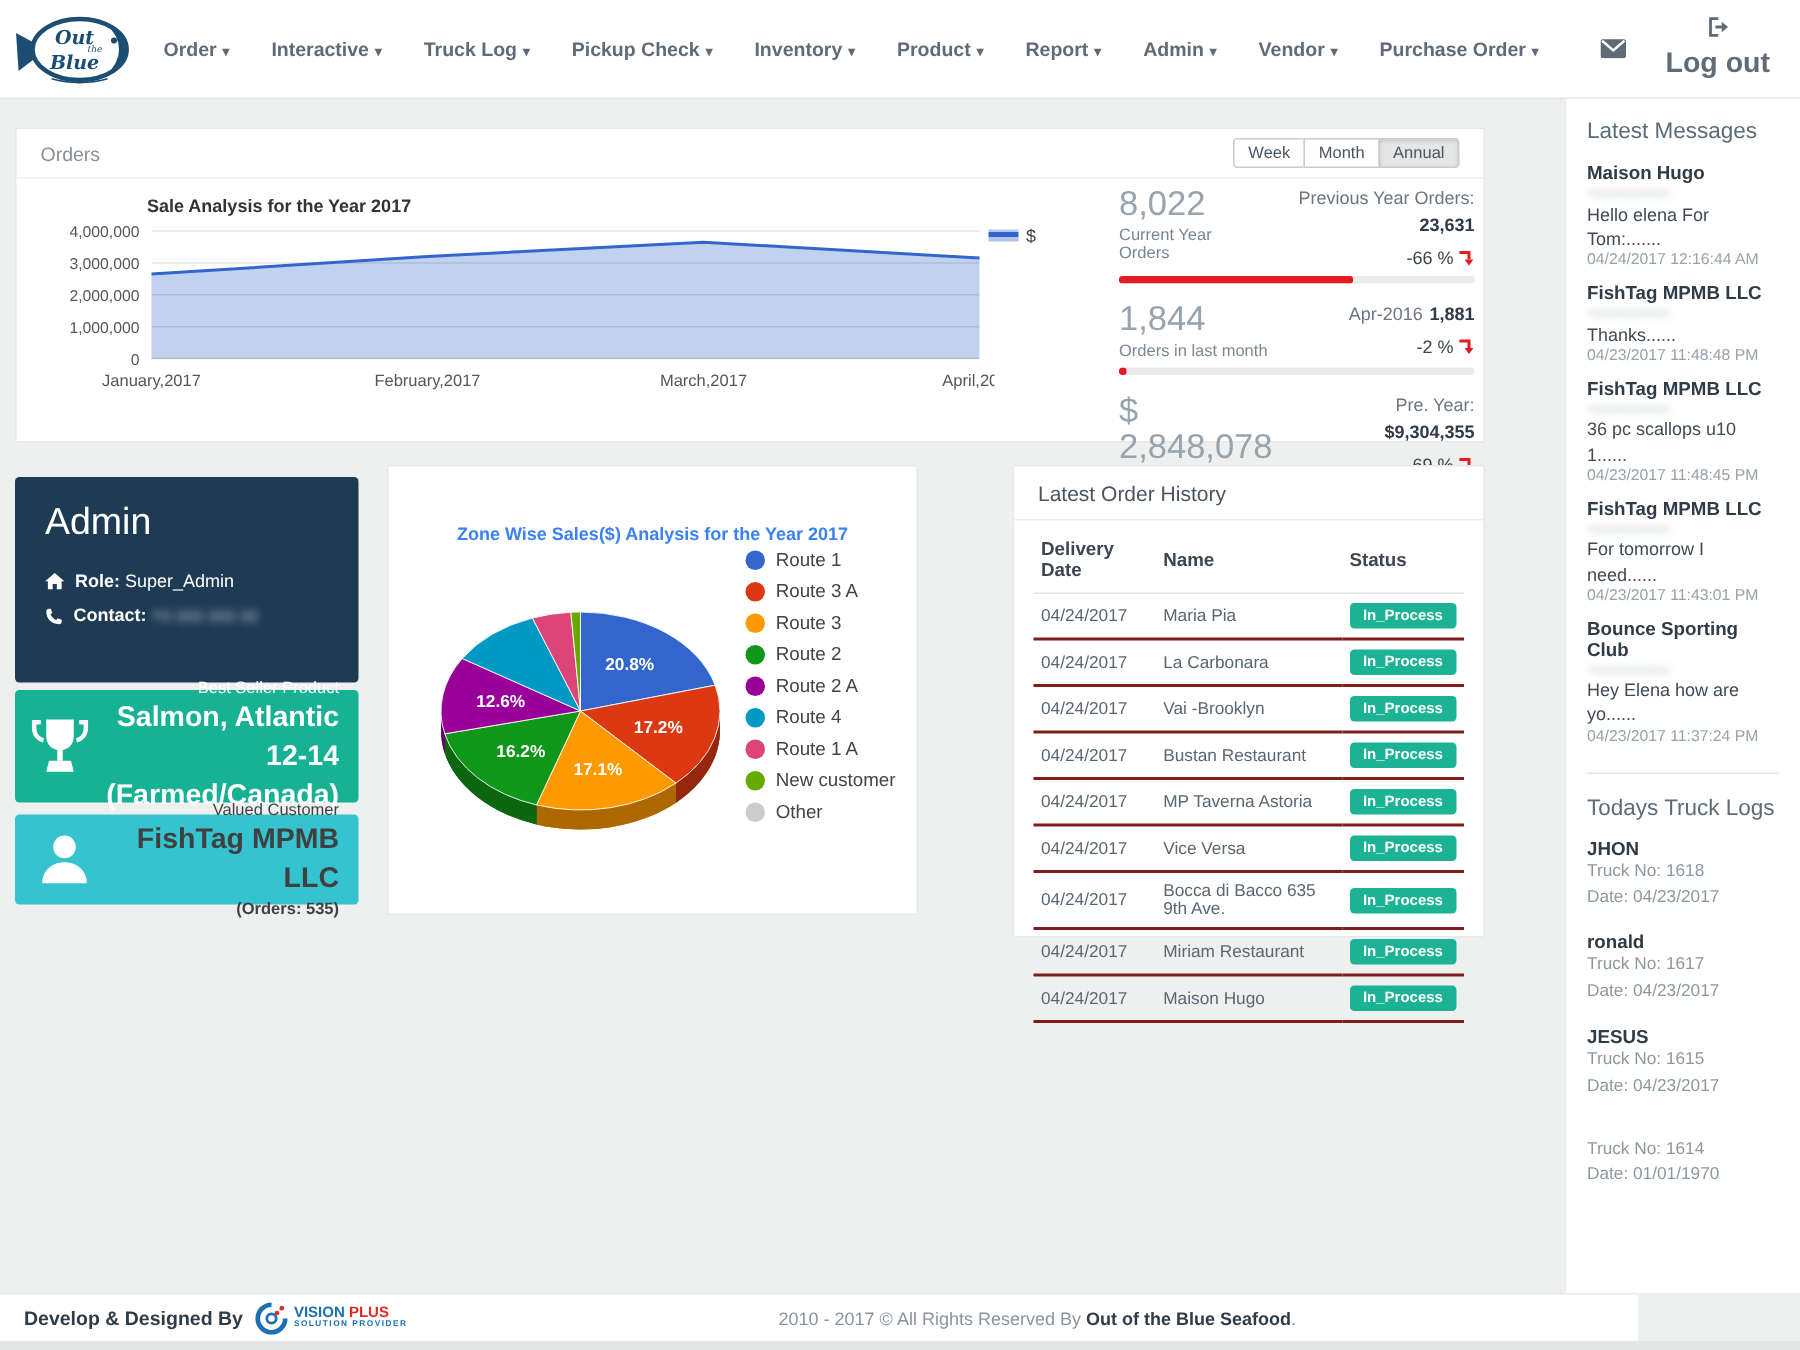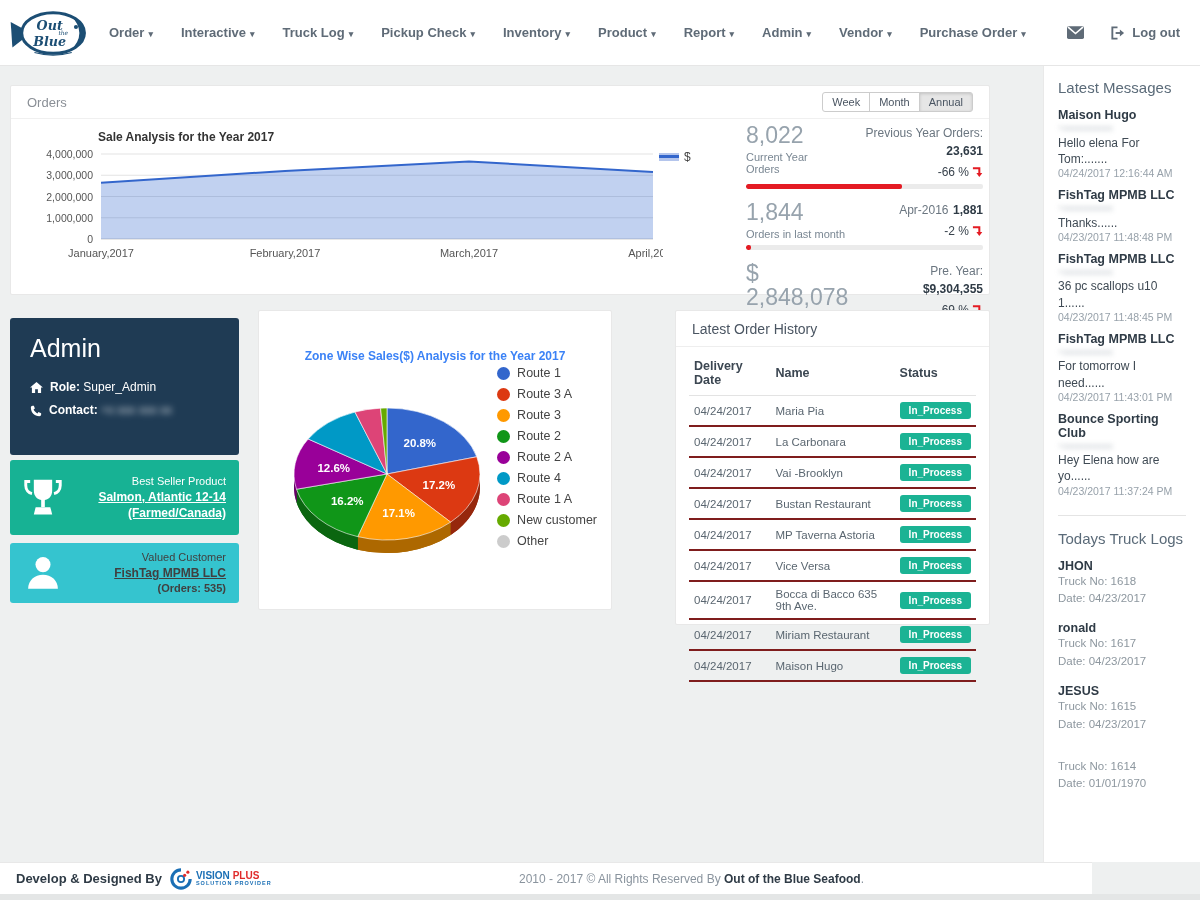--- a/index.html
+++ b/index.html
@@ -8,21 +8,21 @@
 
   
   .navbar { position:absolute; left:0; top:0; width:1200px; height:66px; background:#fff;
             border-bottom:1px solid #e6e6e6; display:flex; align-items:center; z-index:5; }
   .logo-box { width:95px; display:flex; justify-content:center; align-items:center; cursor:pointer; }
   .nav-menu { display:flex; align-items:center; }
   .nav-item { font-size:13px; font-weight:bold; color:#5f6b77; padding:10px 14px; cursor:pointer; white-space:nowrap; }
   .nav-item .caret { font-size:9px; margin-left:4px; color:#5f6b77; }
   .nav-right { margin-left:auto; display:flex; align-items:center; gap:26px; padding-right:20px; }
   .nav-mail { cursor:pointer; display:flex; }
-  .nav-logout { display:flex; align-items:center; gap:7px; font-size:13px; font-weight:bold; color:#5f6b77; cursor:pointer; }
+  .nav-logout { display:flex; align-items:center; gap:7px; font-size:19px; font-weight:bold; color:#5f6b77; cursor:pointer;flex-direction:column; }
 
   
   .sidebar { position:absolute; right:0; top:66px; width:157px; bottom:38px; background:#fff;
              border-left:1px solid #e9e9e9; padding:13px 14px; overflow:hidden; }
   .side-title { font-size:15px; color:#5b6b79; margin-bottom:12px; }
   .msg { margin-bottom:9px; cursor:pointer; }
   .msg-name { font-size:12.5px; font-weight:bold; color:#2f3b46; }
   .msg-phone { font-size:9px; color:#9aa4ad; filter:blur(2.5px); opacity:.7; line-height:1.4; }
   .msg-prev { font-size:12px; color:#3f4a54; line-height:1.35; }
   .msg-time { font-size:10.5px; color:#97a1aa; }
@@ -71,21 +71,21 @@
   .admin-line b { font-weight:bold; }
   .blur { filter:blur(3px); opacity:.75; }
 
   .seller-card { position:absolute; left:10px; top:460px; width:229px; height:75px; background:#17b294;
                  border-radius:3px; color:#fff; display:flex; align-items:center; }
   .cust-card { position:absolute; left:10px; top:543px; width:229px; height:60px; background:#35c4cf;
                border-radius:3px; color:#404040; display:flex; align-items:center; }
   .icard-icon { width:66px; display:flex; justify-content:center; }
   .icard-text { flex:1; text-align:right; padding-right:13px; line-height:1.35; }
   .icard-tag { font-size:11px; }
-  .icard-main { font-size:12px; font-weight:bold;text-decoration:underline; }
+  .icard-main { font-size:19px; font-weight:bold; }
   .icard-sub { font-size:11px; font-weight:bold; }
 
   
   .pie-card { position:absolute; left:258px; top:310px; width:354px; height:300px; }
   .pie-title { text-align:center; font-size:12px; font-weight:bold; color:#3b82f6; padding-top:38px; }
   .pie-wrap { position:absolute; left:10px; top:75px; }
   .pie-legend { position:absolute; right:14px; top:55px; list-style:none; }
   .pie-legend li { display:flex; align-items:center; gap:7px; font-size:12.5px; color:#444;
                    margin-bottom:7px; }
   .pie-legend .dot { width:13px; height:13px; border-radius:50%; background:#ccc; flex:0 0 13px; }

